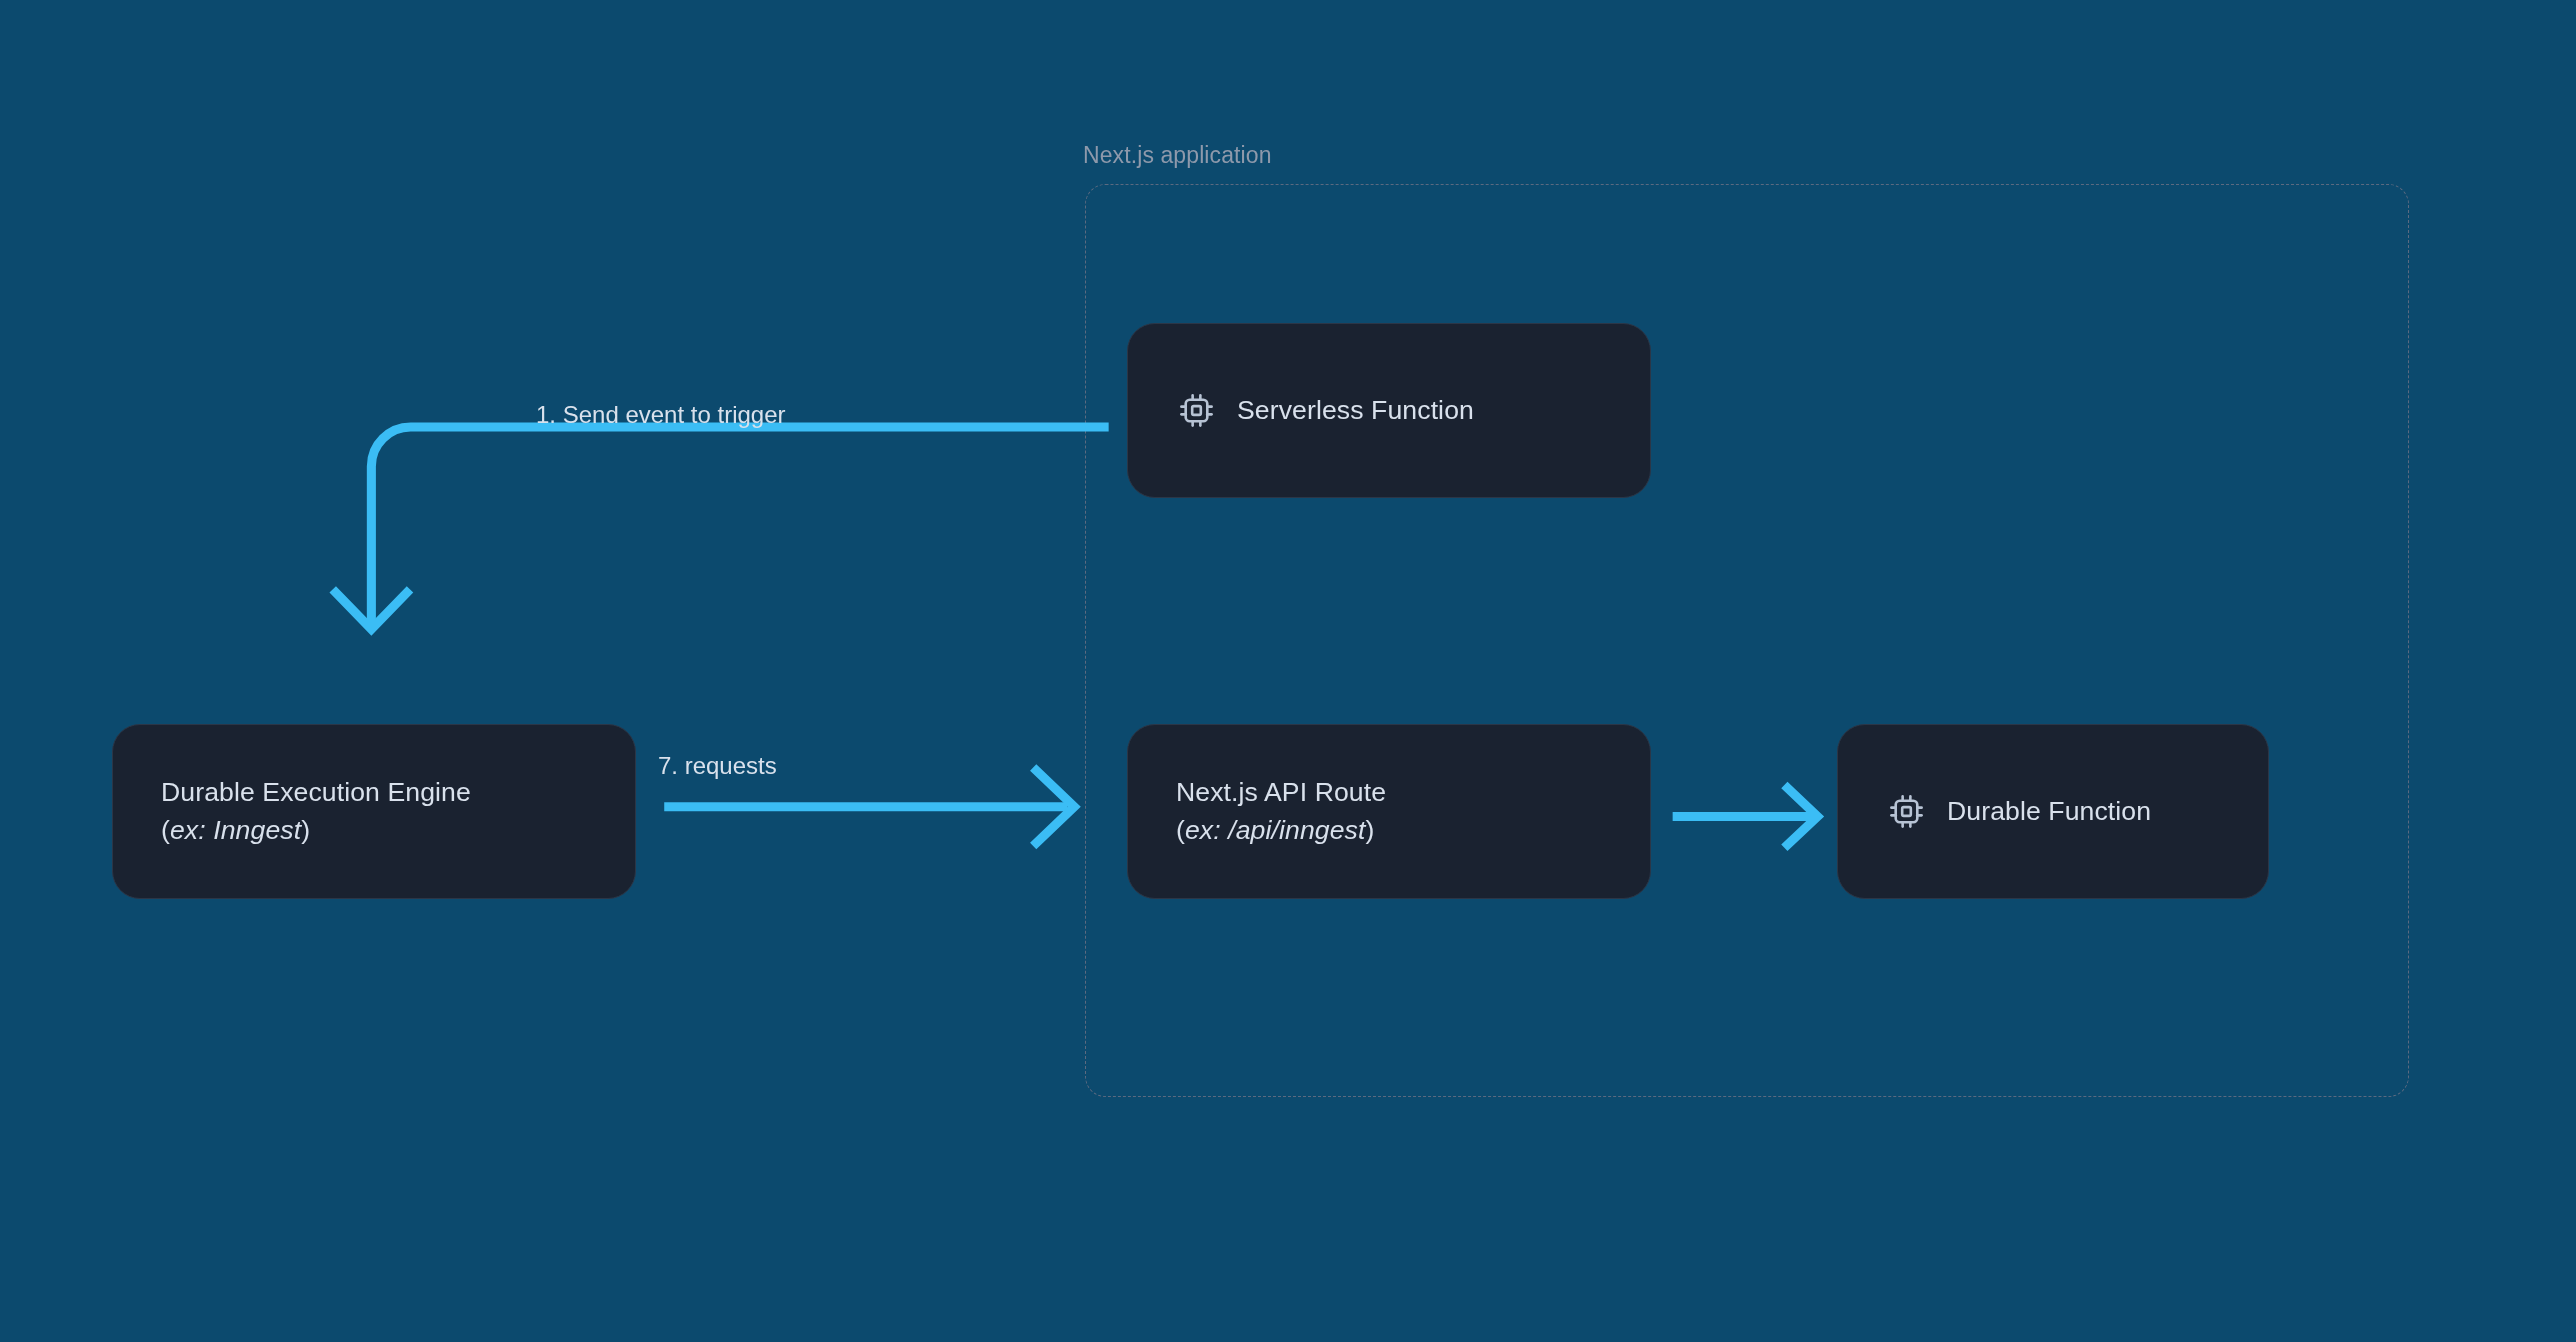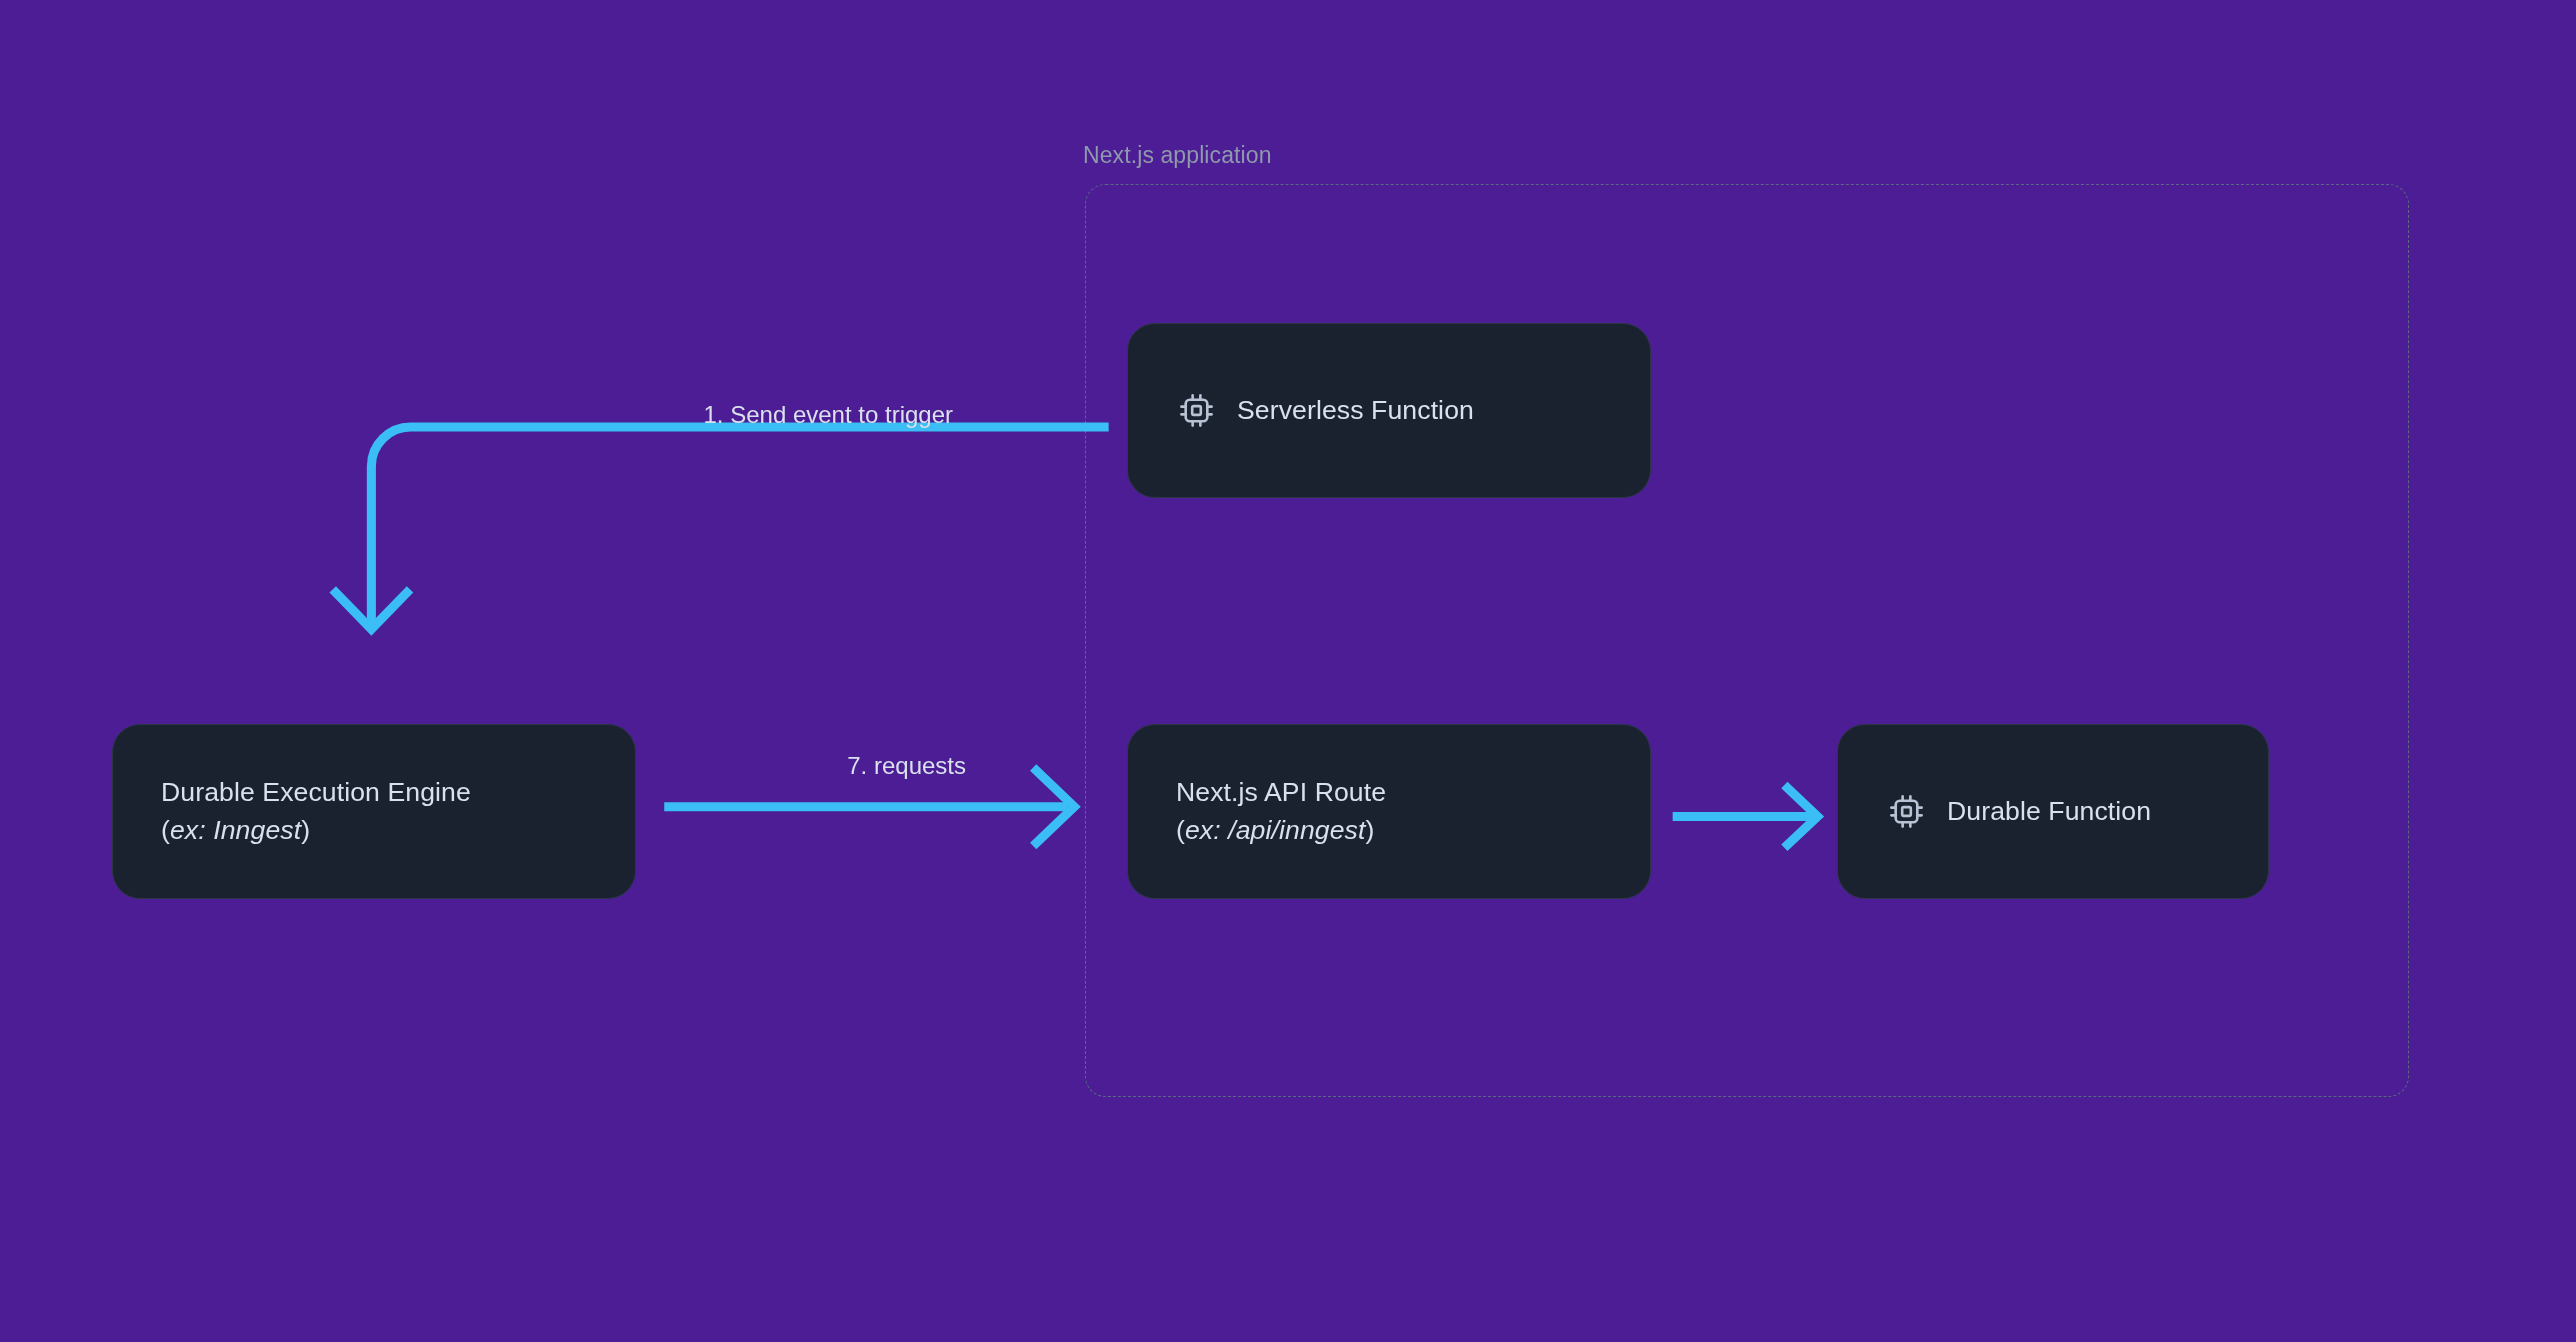--- a/index.html
+++ b/index.html
@@ -4,21 +4,21 @@
 <style>
   html, body {
     margin: 0;
     padding: 0;
     background: #0a0e1a;
   }
   #stage {
     position: relative;
     width: 2576px;
     height: 1343px;
-    background: #4c1d95;
+    background: #0c4a6e;
     overflow: hidden;
     font-family: "Liberation Sans", sans-serif;
     -webkit-font-smoothing: antialiased;
   }
 
   
   .group-container {
     position: absolute;
     left: 1085px;
     top: 184px;
@@ -98,21 +98,21 @@
     height: 1343px;
     pointer-events: none;
   }
 
   
   .conn-label {
     position: absolute;
     color: #d9e1ec;
     font-size: 24px;
     line-height: 1.5;
-    text-align: right;
+    text-align: left;
     white-space: pre;
   }
   #label-step1 { left: 536px;  top: 325px; width: 417px; }
   #label-step2 { left: 658px; top: 748px; width: 308px; }
 </style>
 </head>
 <body>
 
 <div id="stage">
 

